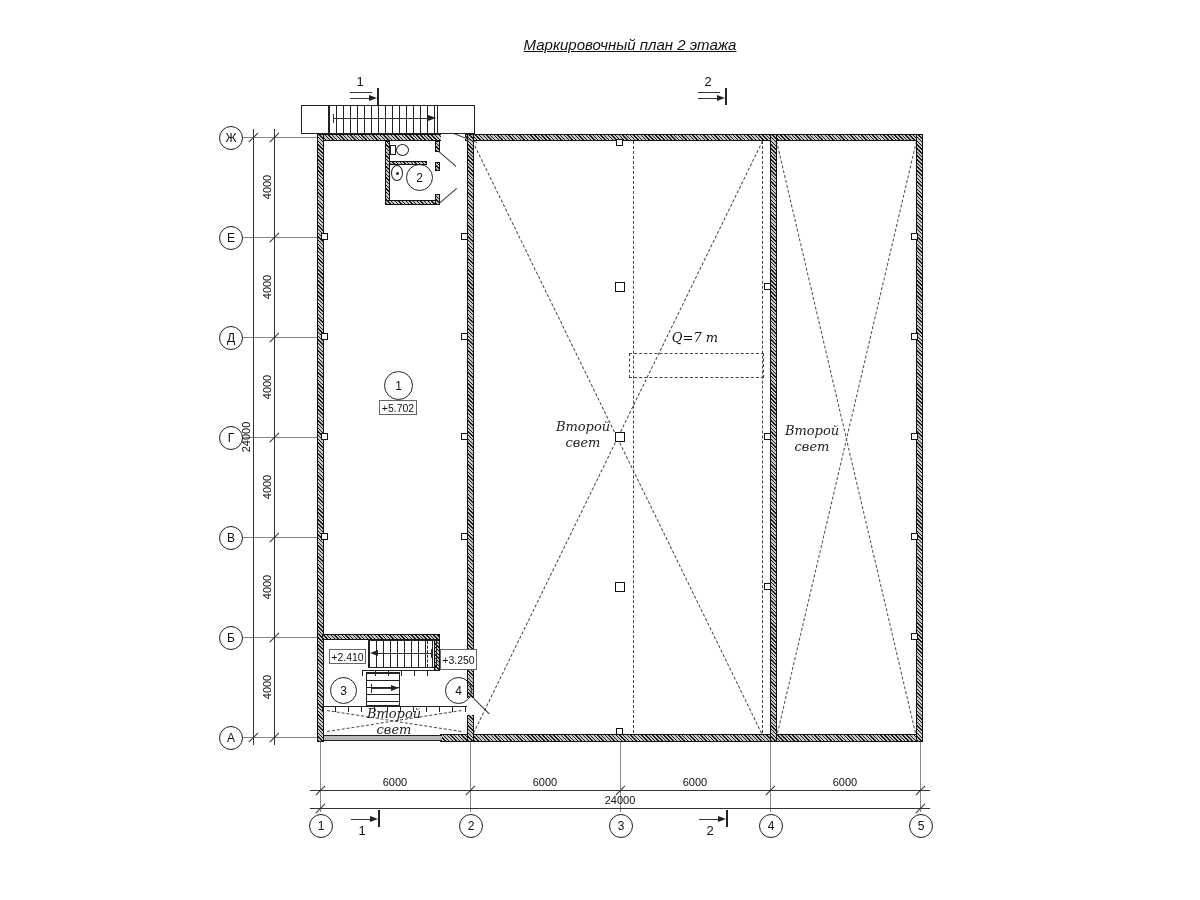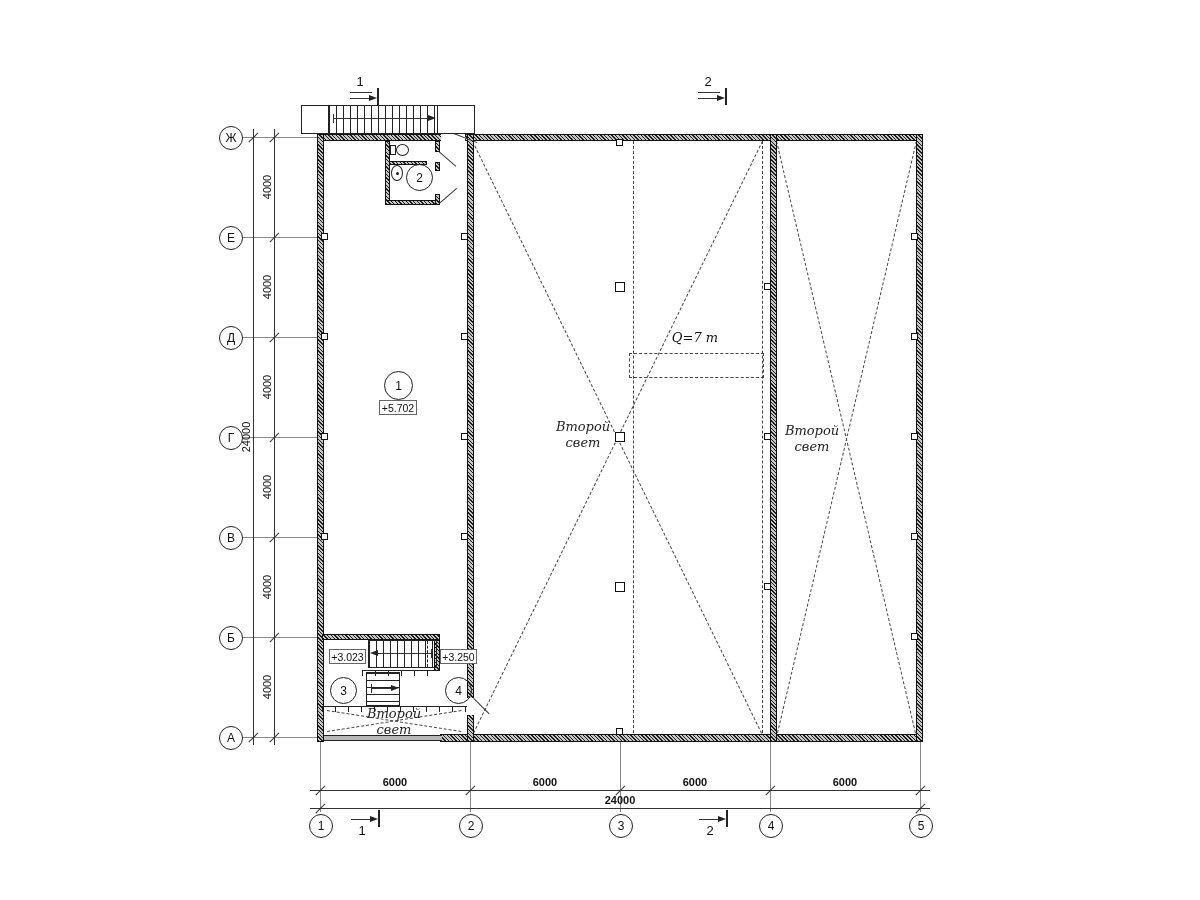--- a/index.html
+++ b/index.html
@@ -25,21 +25,21 @@
   .dg{position:absolute;height:0;border-top:1.5px dashed #4a4a4a;transform-origin:0 0;}
   .sg{position:absolute;height:0;border-top:1.2px solid #333;transform-origin:0 0;}
   .dashrect{position:absolute;border:1.5px dashed #444;box-sizing:border-box;}
   
   .axc{position:absolute;width:22px;height:22px;border:1px solid #222;border-radius:50%;background:#fff;
        display:flex;align-items:center;justify-content:center;font-size:12px;}
   .rmc{position:absolute;width:25px;height:25px;border:1px solid #222;border-radius:50%;background:transparent;
        display:flex;align-items:center;justify-content:center;font-size:12px;}
   
   .tick{position:absolute;width:13px;height:1.4px;background:#333;transform:rotate(-45deg);}
-  .dl{position:absolute;font-size:11px;color:#111;text-align:center;font-weight:bold;}
+  .dl{position:absolute;font-size:11px;color:#111;text-align:center;}
   .rot{position:absolute;font-size:11px;white-space:nowrap;transform:translate(-50%,-50%) rotate(-90deg);}
   
   .ar{position:absolute;width:0;height:0;}
   .ar-r{border-top:3.5px solid transparent;border-bottom:3.5px solid transparent;border-left:8px solid #222;}
   .ar-l{border-top:3.5px solid transparent;border-bottom:3.5px solid transparent;border-right:8px solid #222;}
   .sbar{position:absolute;width:1.6px;background:#222;}
   
   .flight-h{position:absolute;box-sizing:border-box;border:1px solid #222;
             background:repeating-linear-gradient(90deg,#222 0 1px,transparent 1px 7px);}
   .flight-v{position:absolute;box-sizing:border-box;border:1px solid #222;
@@ -59,20 +59,21 @@
   
   .oval{position:absolute;border:1px solid #222;border-radius:50%;background:#fff;box-sizing:border-box;}
   .rect{position:absolute;border:1px solid #222;background:#fff;box-sizing:border-box;}
   .dot{position:absolute;width:3px;height:3px;background:#222;border-radius:50%;}
 </style>
 </head>
 <body>
 
 <div id="canvas">
 
+  <div class="title" style="left:455px;top:36px;width:350px;">Маркировочный план 2 этажа</div>
 
   <div class="num" style="left:350px;top:74px;width:20px;">1</div>
   <div class="hl" style="left:350px;top:92px;width:22px;"></div>
   <div class="hl" style="left:350px;top:98px;width:20px;"></div>
   <div class="ar ar-r" style="left:369px;top:94.5px;"></div>
   <div class="sbar" style="left:377px;top:88px;height:17px;"></div>
 
   <div class="num" style="left:698px;top:74px;width:20px;">2</div>
   <div class="hl" style="left:698px;top:92px;width:22px;"></div>
   <div class="hl" style="left:698px;top:98px;width:20px;"></div>
@@ -216,25 +217,25 @@
   <div class="vl" style="left:431px;top:649px;height:9px;"></div>
   <div class="hl" style="left:377px;top:653px;width:55px;"></div>
   <div class="ar ar-l" style="left:370px;top:649.5px;"></div>
   <div class="ticked" style="left:362px;top:670px;width:75px;"></div>
   <div class="flight-v" style="left:366px;top:672px;width:34px;height:34px;"></div>
   <div class="vl" style="left:371px;top:684px;height:9px;"></div>
   <div class="hl" style="left:371px;top:688px;width:22px;"></div>
   <div class="ar ar-r" style="left:391px;top:684.5px;"></div>
   <div class="ticked" style="left:322px;top:706px;width:145px;"></div>
 
-  <div class="box" style="left:329px;top:649px;width:37px;height:15px;">+3.023</div>
+  <div class="box" style="left:329px;top:649px;width:37px;height:15px;">+2.410</div>
   <div class="rmc" style="left:330px;top:677px;">
       <span>3</span>
     </div>
-  <div class="box" style="left:440px;top:649px;width:37px;height:15px;">+3.250</div>
+  <div class="box" style="left:440px;top:649px;width:37px;height:21px;">+3.250</div>
   <div class="rmc" style="left:445px;top:677px;">
       <span>4</span>
     </div>
 
   <div class="vl lead" style="left:320px;top:742px;height:70px;"></div>
   <div class="vl lead" style="left:470px;top:742px;height:70px;"></div>
   <div class="vl lead" style="left:620px;top:742px;height:70px;"></div>
   <div class="vl lead" style="left:770px;top:742px;height:70px;"></div>
   <div class="vl lead" style="left:920px;top:742px;height:70px;"></div>
 

